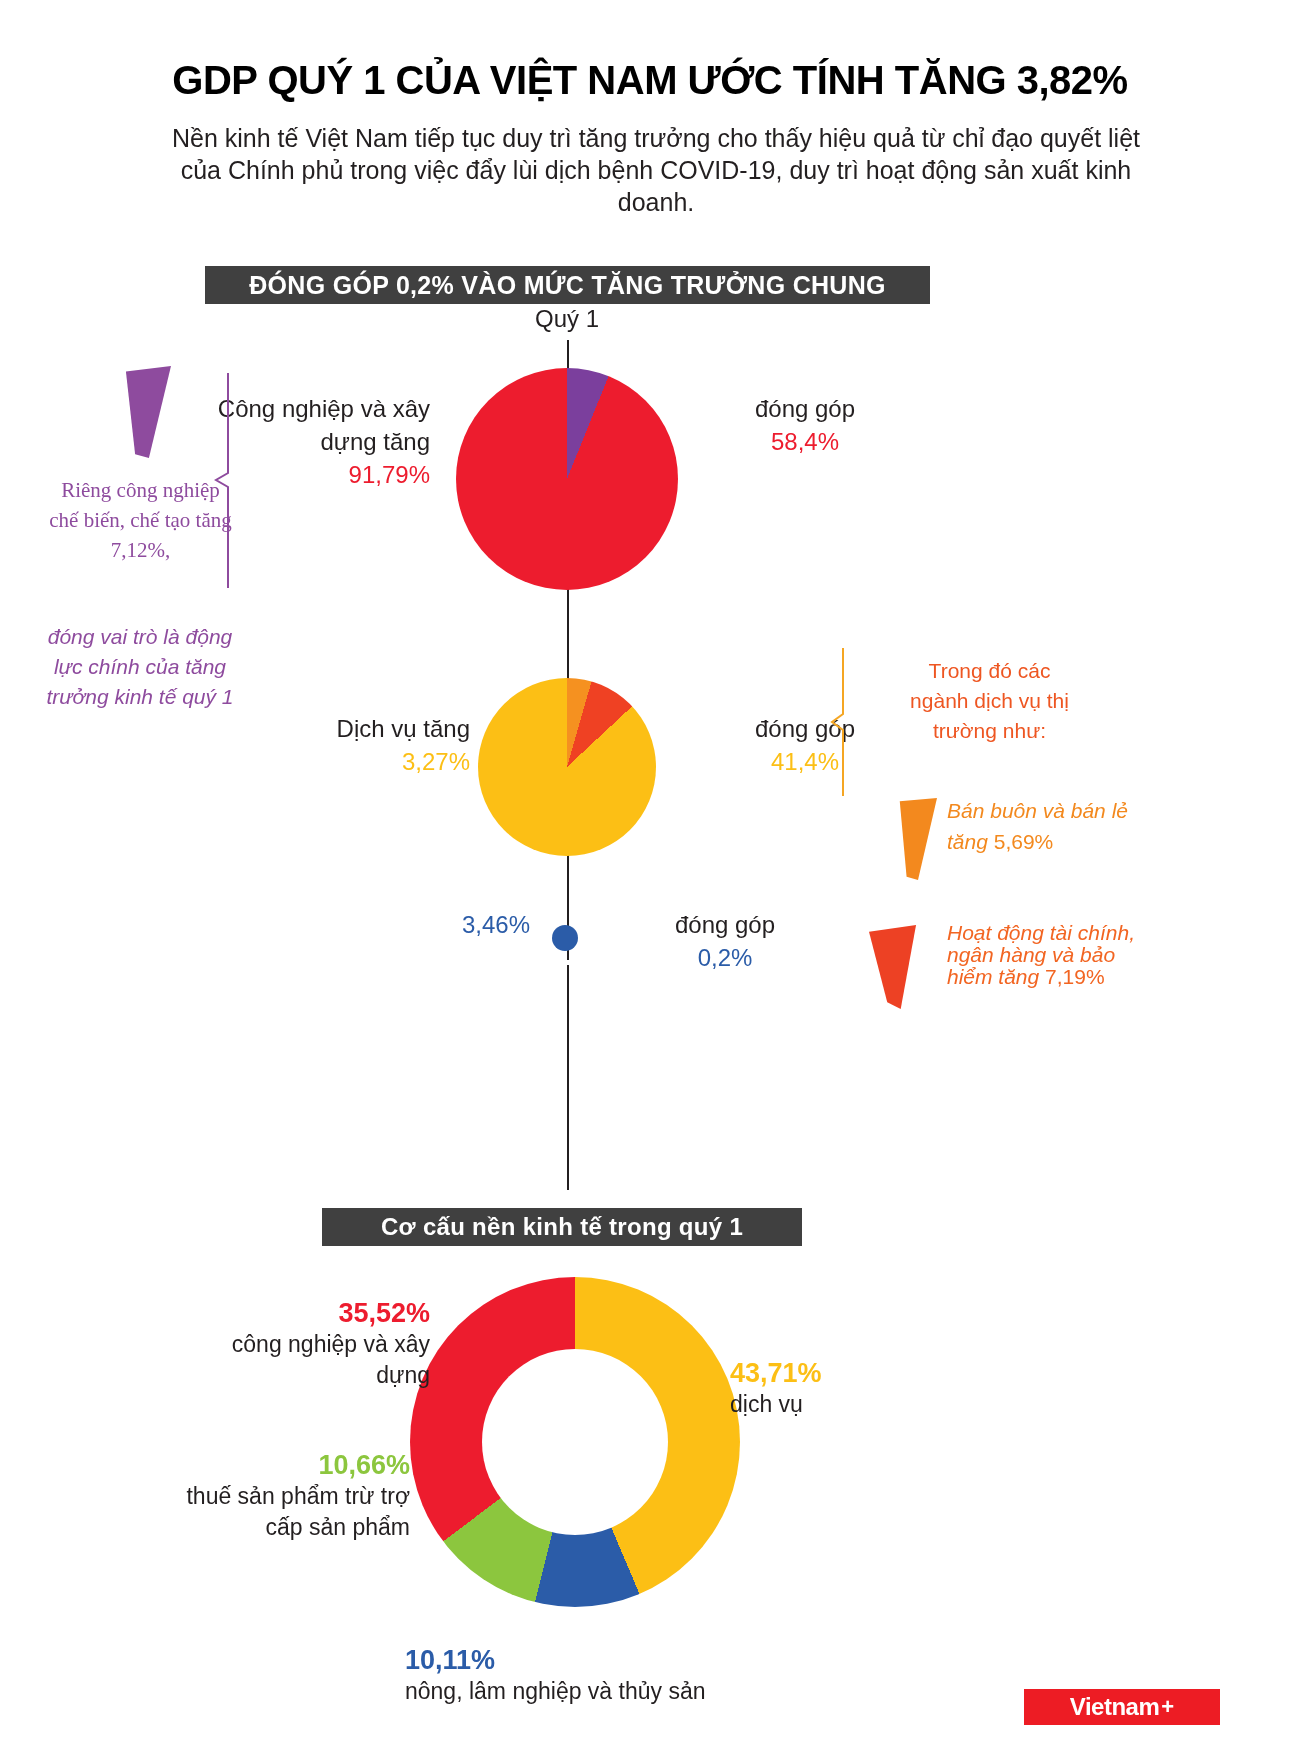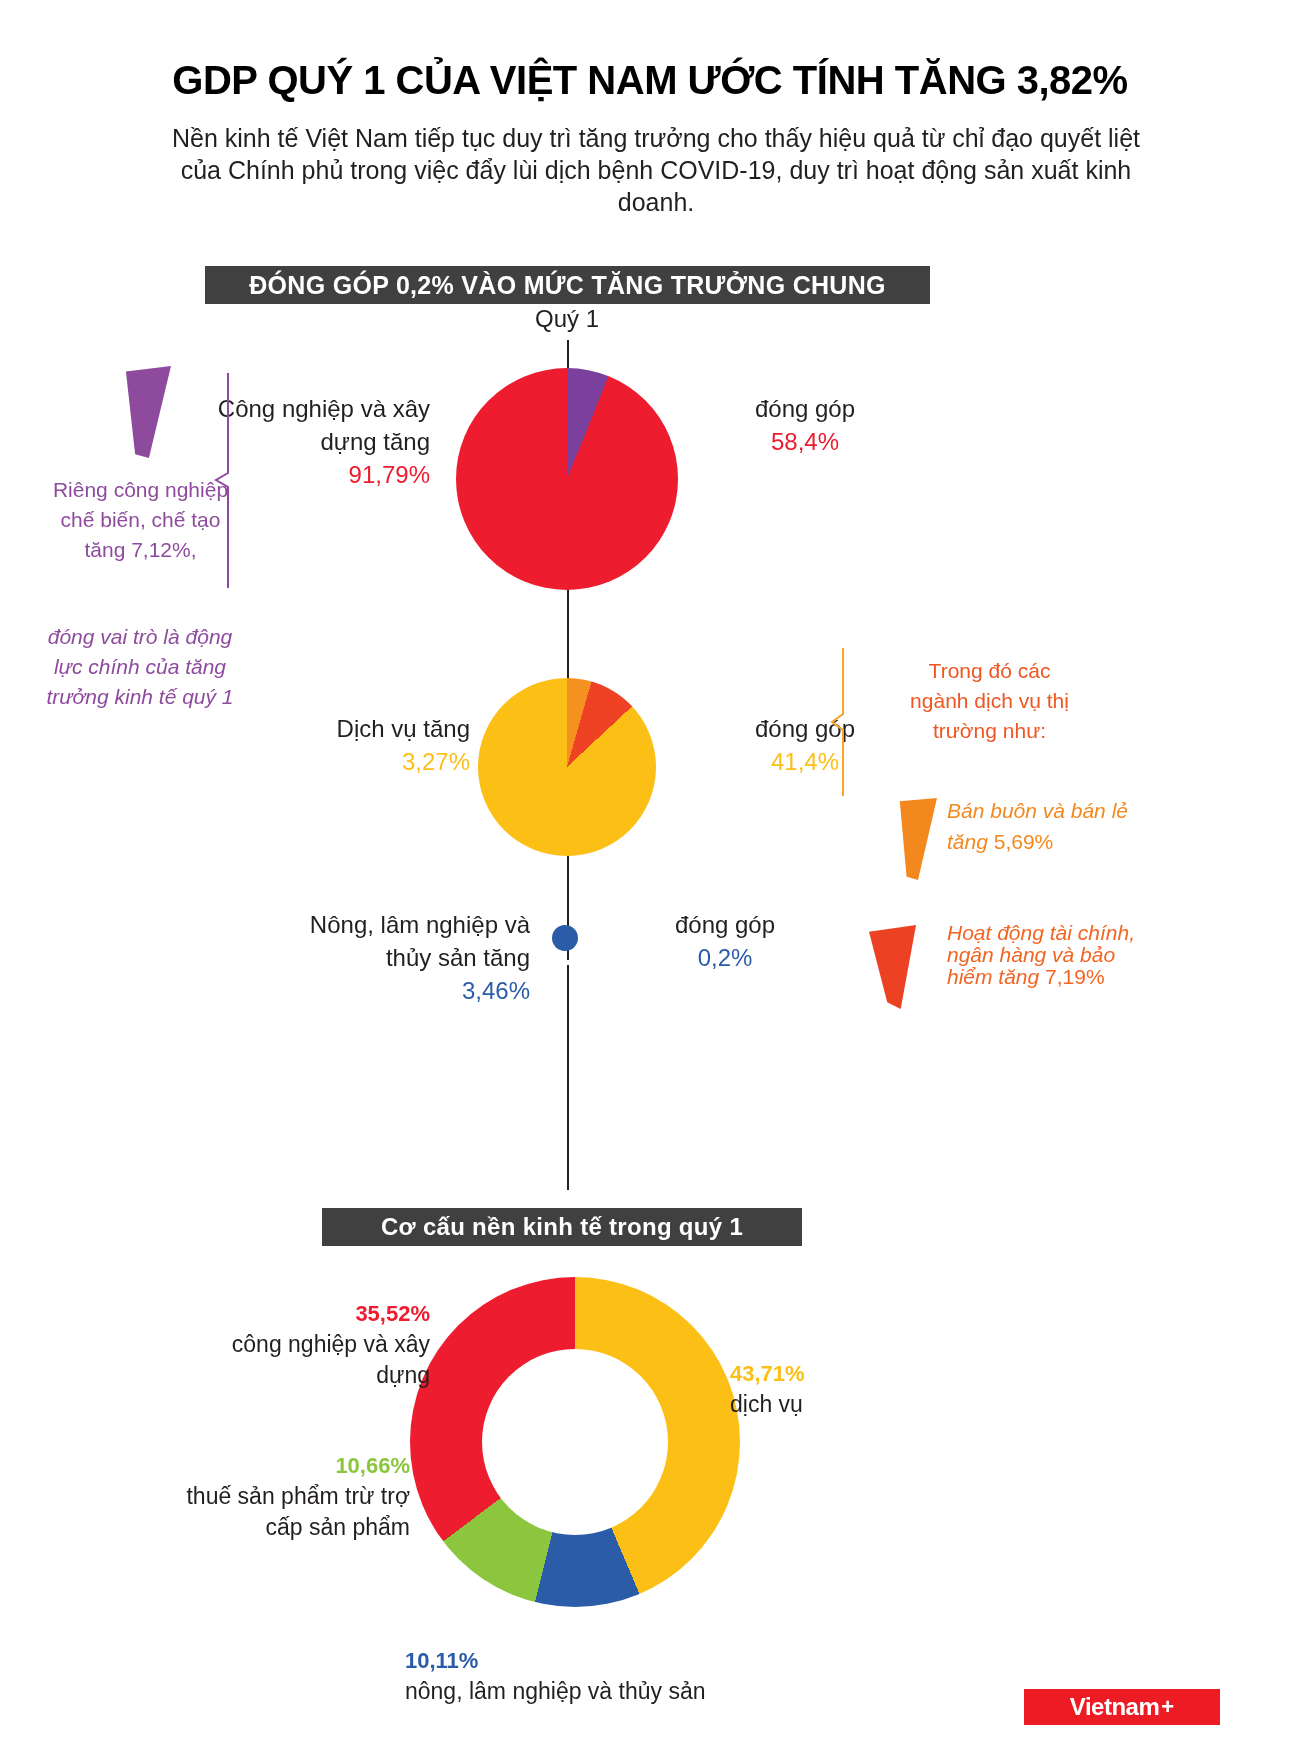--- a/index.html
+++ b/index.html
@@ -70,21 +70,21 @@
   #srv-right .val{color:#fcbf15;}
 
   #agr-left{left:280px;top:908px;width:250px;}
   #agr-left .val{color:#2b5ca8;}
   #agr-right{left:600px;top:908px;width:250px;}
   #agr-right .val{color:#2b5ca8;}
   #purple-wedge{position:absolute;left:125px;top:366px;width:46px;height:92px;
      background:#8e4b9e;
      clip-path:polygon(2% 6%, 100% 0%, 52% 100%, 22% 96%);}
   #purple-txt{position:absolute;left:48px;top:475px;width:185px;text-align:center;
-     color:#8e4b9e;font-size:21px;line-height:30px;}
+     color:#8e4b9e;font-size:21px;line-height:30px;font-family:Liberation Serif, serif;}
   #purple-ital{position:absolute;left:40px;top:622px;width:200px;text-align:center;
      color:#8e4b9e;font-size:21px;line-height:30px;font-style:italic;}
   .brace{position:absolute;}
   #brace-purple{left:214px;top:373px;width:16px;height:215px;}
 
   
   #orange-head{position:absolute;left:907px;top:656px;width:165px;text-align:center;
      color:#ee5622;font-size:21px;line-height:30px;}
   #brace-orange{left:830px;top:648px;width:16px;height:148px;}
 
@@ -103,21 +103,21 @@
   
   #donut{position:absolute;left:410px;top:1277px;width:330px;height:330px;border-radius:50%;
      background:conic-gradient(from 0deg,
         #fcbf15 0deg 157deg,
         #2b5ca8 157deg 194deg,
         #8cc63e 194deg 233deg,
         #ed1c2e 233deg 360deg);}
   #donut-hole{position:absolute;left:482px;top:1349px;width:186px;height:186px;border-radius:50%;background:#fff;}
 
   .dl{position:absolute;font-size:23px;line-height:31px;color:#231f20;}
-  .dl .pct{font-weight:bold;font-size:22px;display:block;}
+  .dl .pct{font-weight:bold;font-size:27px;display:block;}
   #d-ind{left:190px;top:1298px;width:240px;text-align:right;}
   #d-ind .pct{color:#ed1c2e;}
   #d-srv{left:730px;top:1358px;width:240px;text-align:left;}
   #d-srv .pct{color:#fcbf15;}
   #d-tax{left:160px;top:1450px;width:250px;text-align:right;}
   #d-tax .pct{color:#8cc63e;}
   #d-agr{left:405px;top:1645px;width:420px;text-align:left;}
   #d-agr .pct{color:#2b5ca8;}
 
   
@@ -181,21 +181,20 @@
   </div>
 
   <div id="wedge-red"></div>
   <div id="orange-item2">
     <span>Hoạt động tài chính, ngân hàng và bảo hiểm tăng</span>
     <span class="plain">7,19%</span>
   </div>
 
   <div id="dot-blue"></div>
   <div class="lbl r-al" id="agr-left">
-    <span>Nông, lâm nghiệp và thủy sản tăng</span>
     <div class="val">3,46%</div>
   </div>
   <div class="lbl l-al" id="agr-right">
     <span>đóng góp</span>
     <div class="val">0,2%</div>
   </div>
 
   <div class="banner" id="banner2">Cơ cấu nền kinh tế trong quý 1</div>
 
   <div id="donut"></div>

